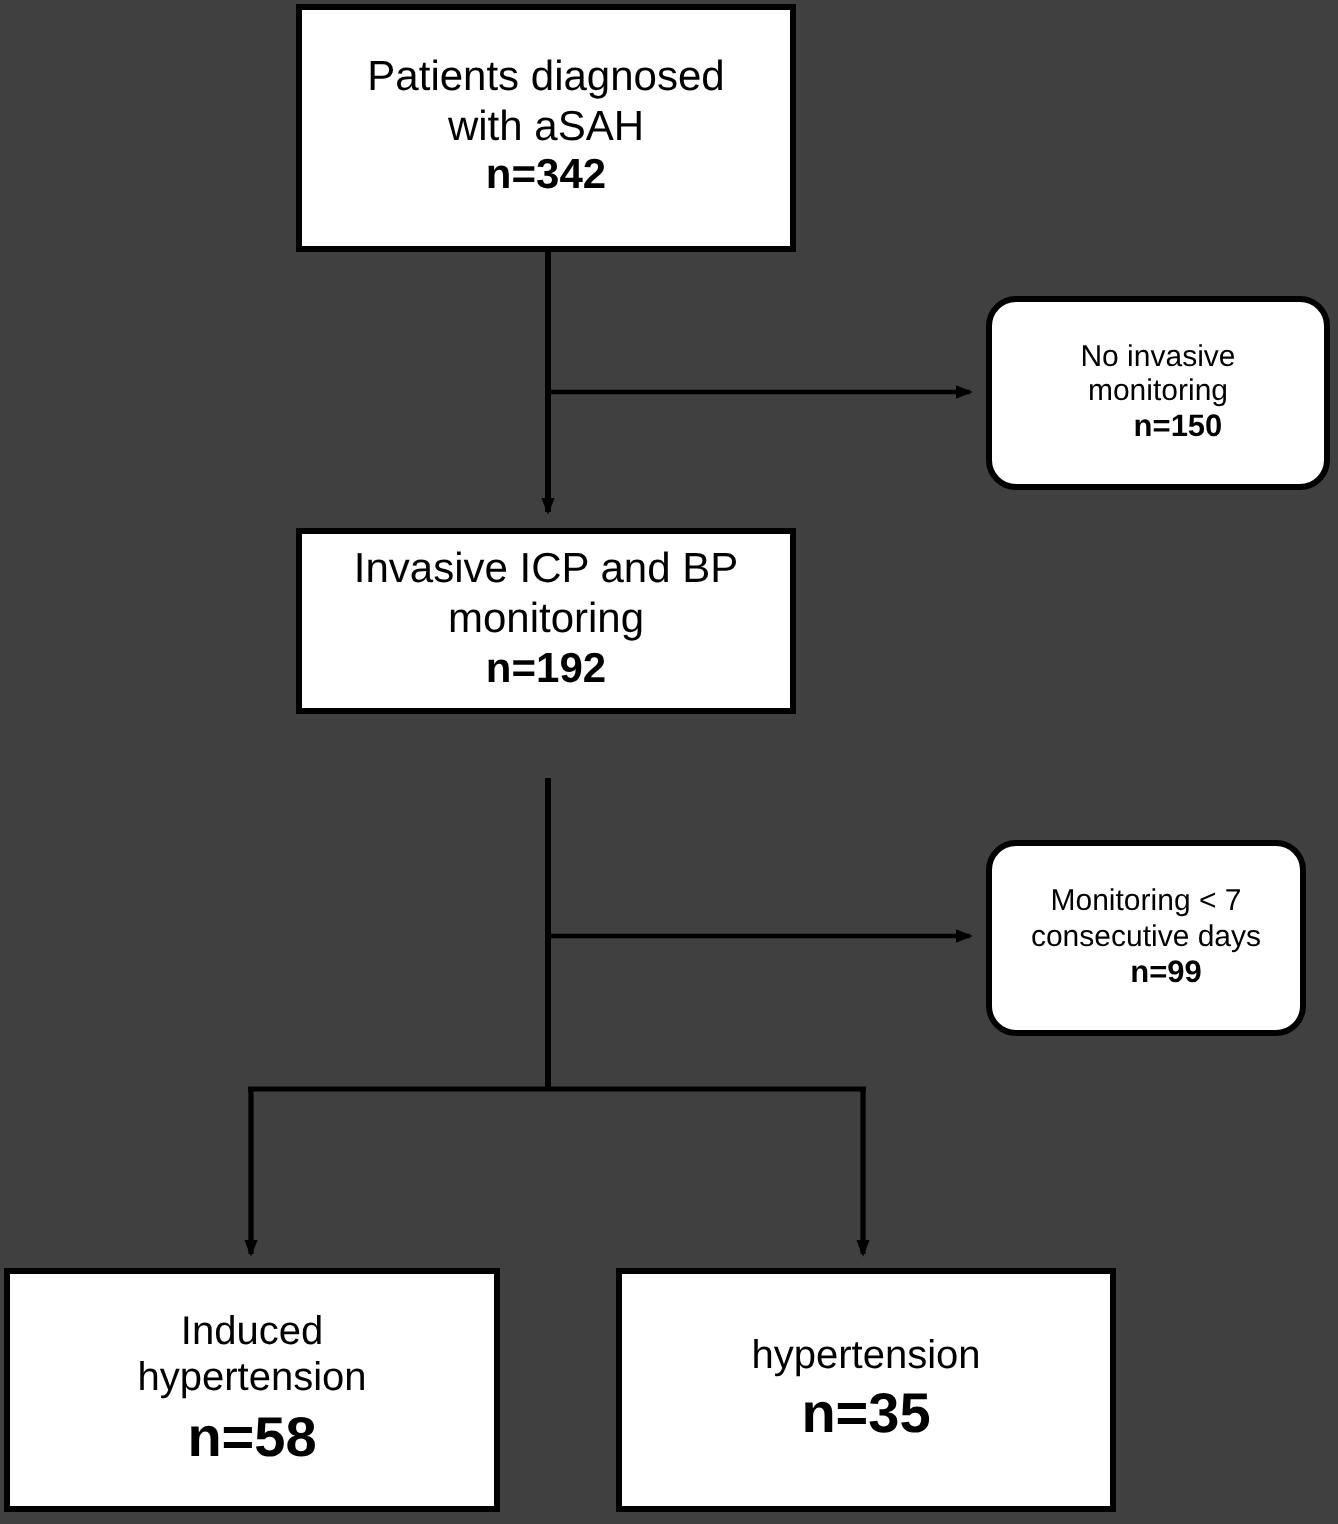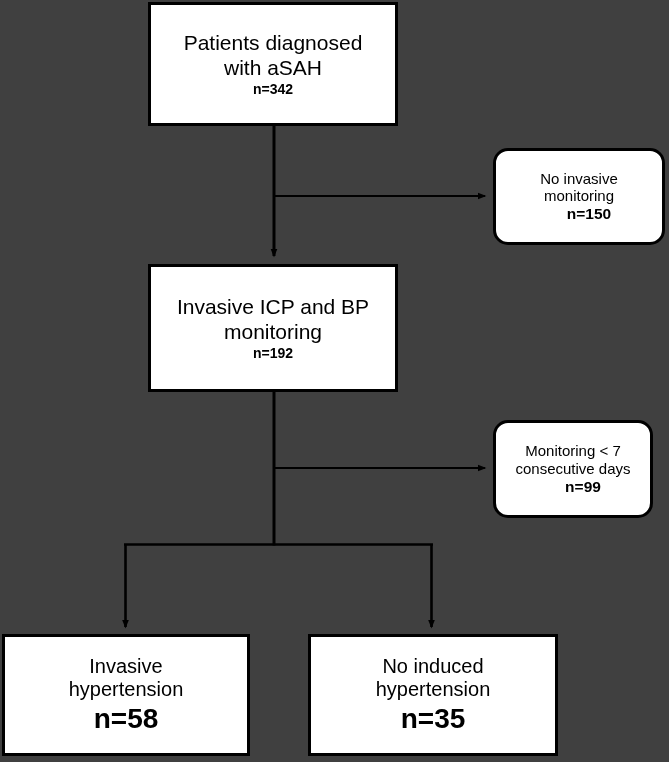--- a/index.html
+++ b/index.html
@@ -44,21 +44,21 @@
     white-space: nowrap;
   }
   .node .count {
     font-weight: bold;
   }
   
   .node.main {
     font-size: 21px;
   }
   .node.main .count {
-    font-size: 14px;
+    font-size: 21px;
   }
   
   .node.side {
     font-size: 15px;
     border-width: 3px;
     border-radius: 15px;
   }
   .node.side .count {
     font-size: 15.5px;
     padding-left: 20px;
@@ -66,21 +66,21 @@
   
   .node.result {
     font-size: 20px;
   }
   .node.result .count {
     font-size: 28px;
   }
 
   
   #node-diagnosed { left: 148px; top: 2px;   width: 250px; height: 124px; }
-  #node-monitoring { left: 148px; top: 264px; width: 250px; height: 128px; }
+  #node-monitoring { left: 148px; top: 264px; width: 250px; height: 93px; }
   #node-no-invasive { left: 493px; top: 148px; width: 172px; height: 97px; }
   #node-short-monitoring { left: 493px; top: 420px; width: 160px; height: 98px; }
   #node-induced-ht { left: 2px;   top: 634px; width: 248px; height: 122px; }
   #node-no-induced-ht { left: 308px; top: 634px; width: 250px; height: 122px; }
 </style>
 </head>
 <body>
 
 <div id="flow-root">
 
@@ -124,24 +124,23 @@
     <span class="line count">n=192</span>
   </div>
 
   <div class="node side" id="node-short-monitoring">
     <span class="line">Monitoring &lt; 7</span>
     <span class="line">consecutive days</span>
     <span class="line count">n=99</span>
   </div>
 
   <div class="node result" id="node-induced-ht">
-    <span class="line">Invasive</span>
+    <span class="line">Induced</span>
     <span class="line">hypertension</span>
     <span class="line count">n=58</span>
   </div>
 
   <div class="node result" id="node-no-induced-ht">
-    <span class="line">No induced</span>
     <span class="line">hypertension</span>
     <span class="line count">n=35</span>
   </div>
 
 </div>
 
 </body></html>

